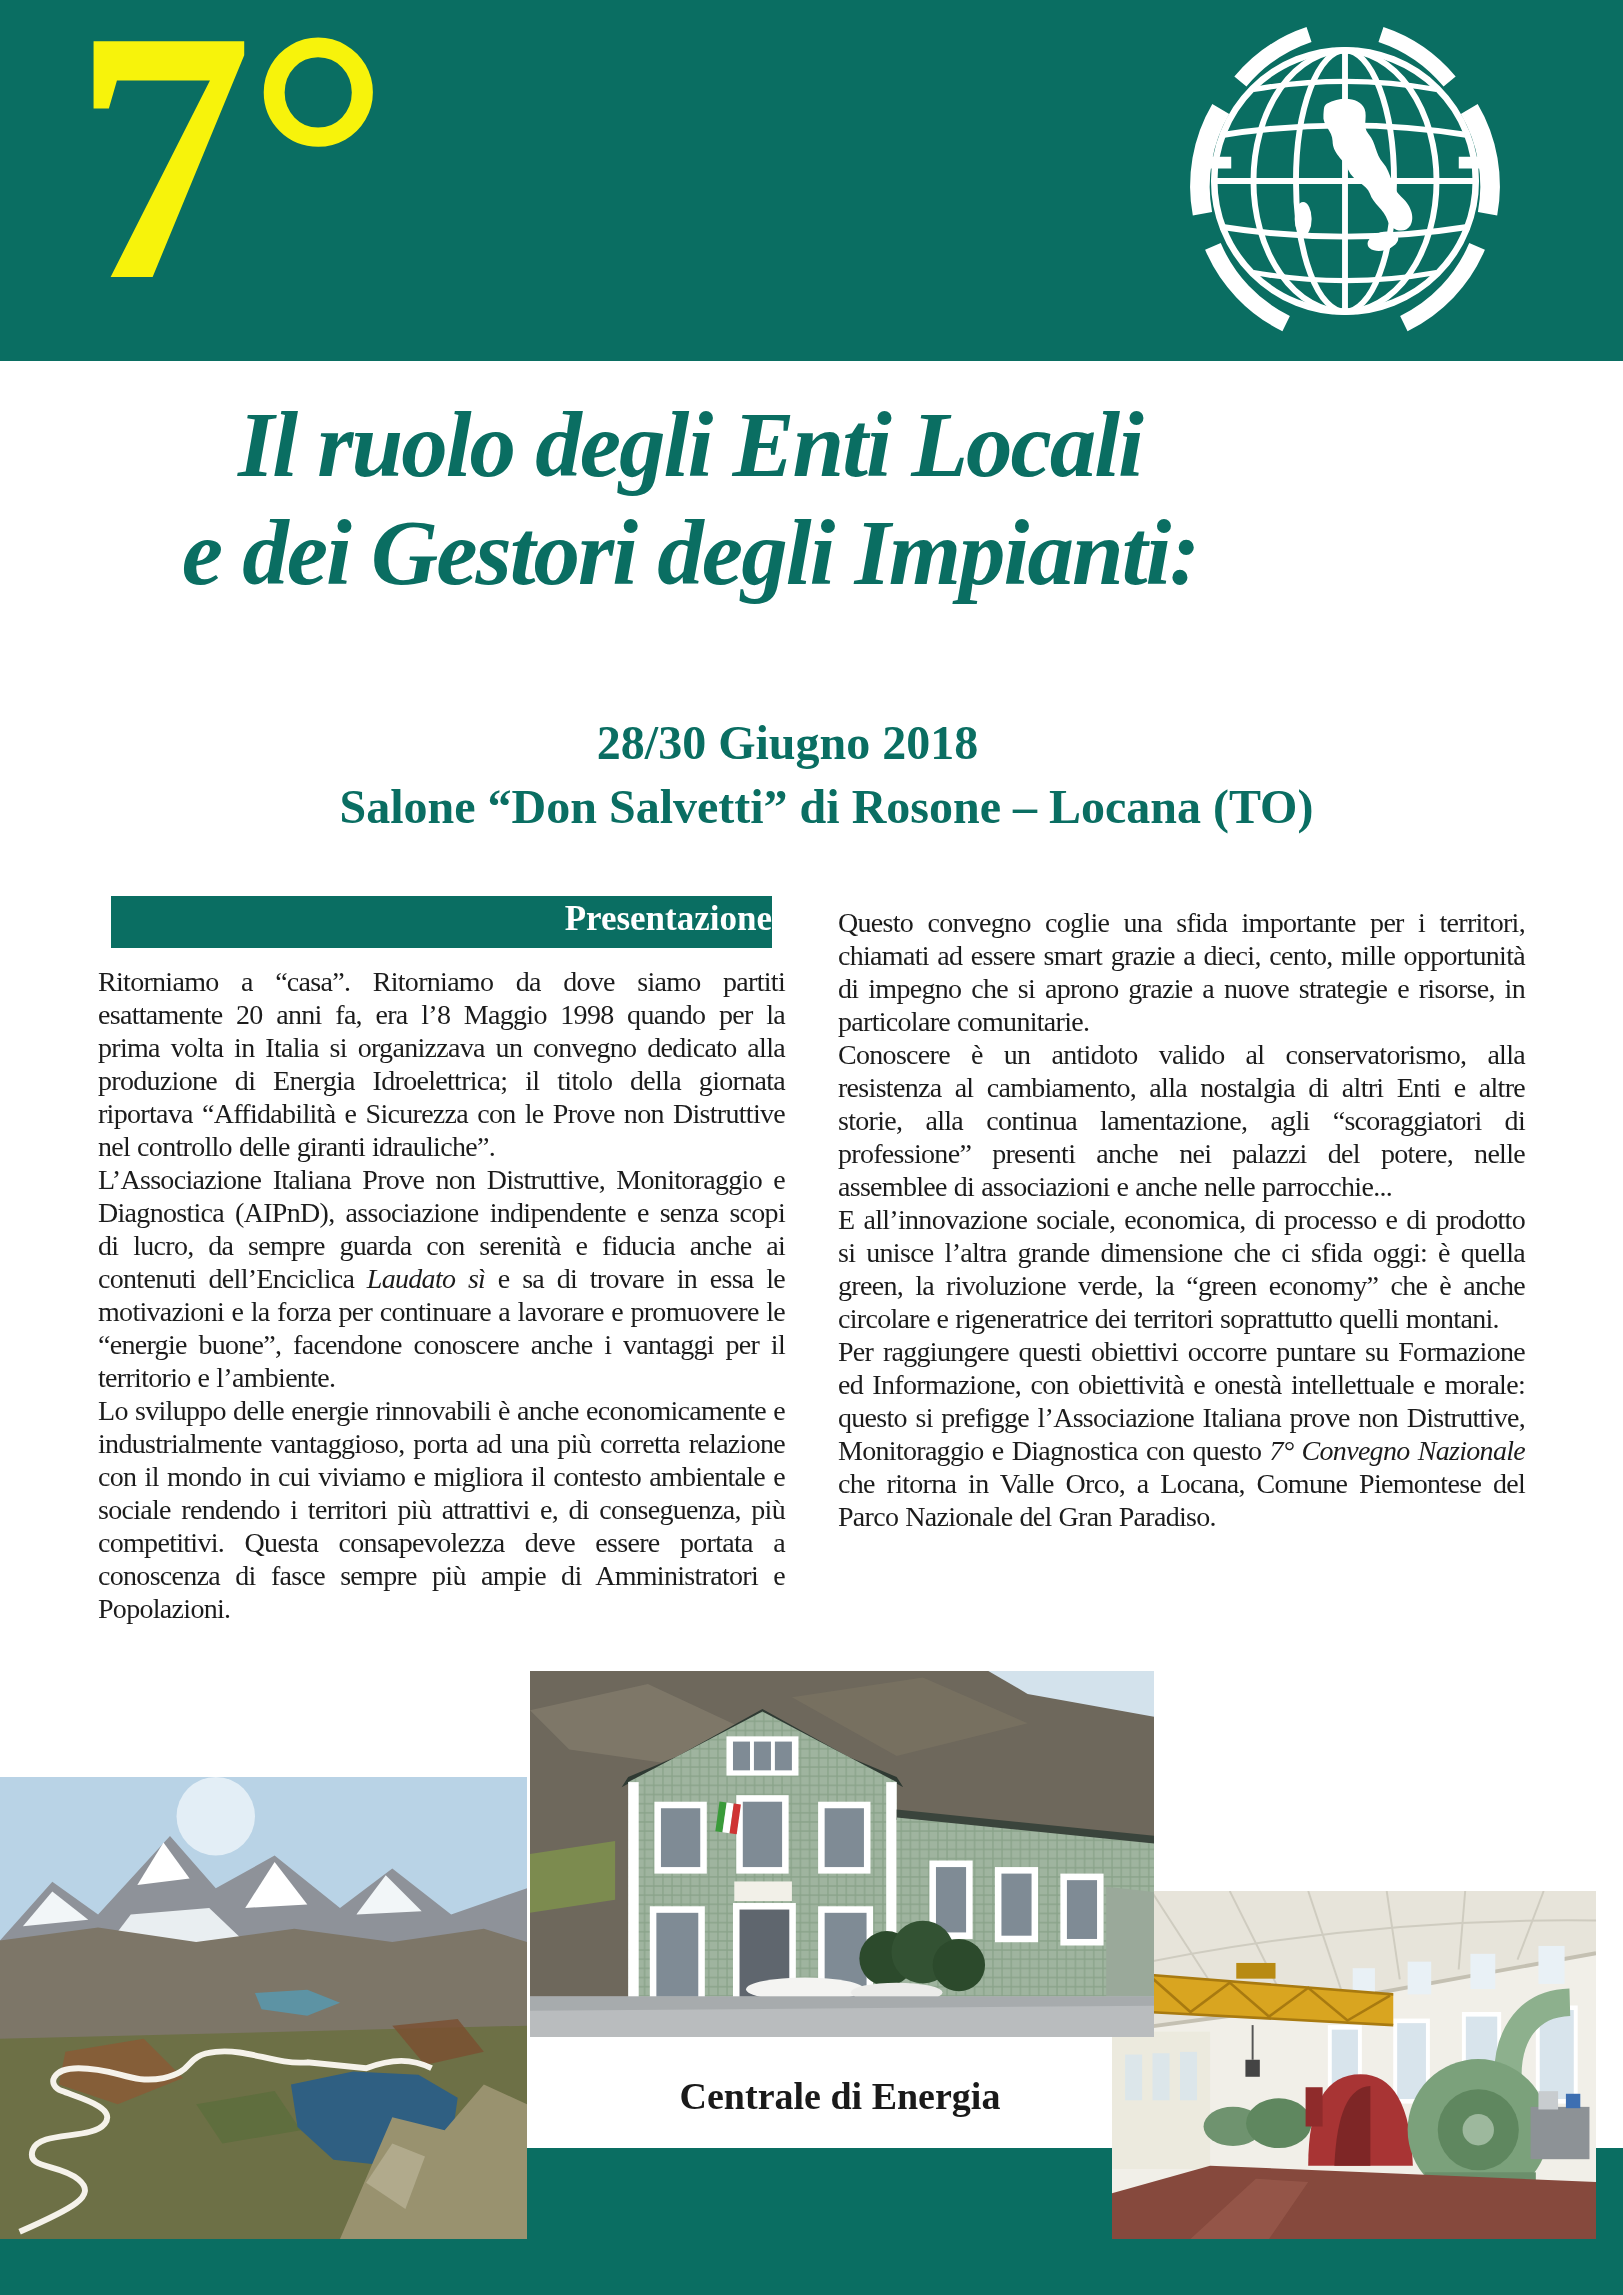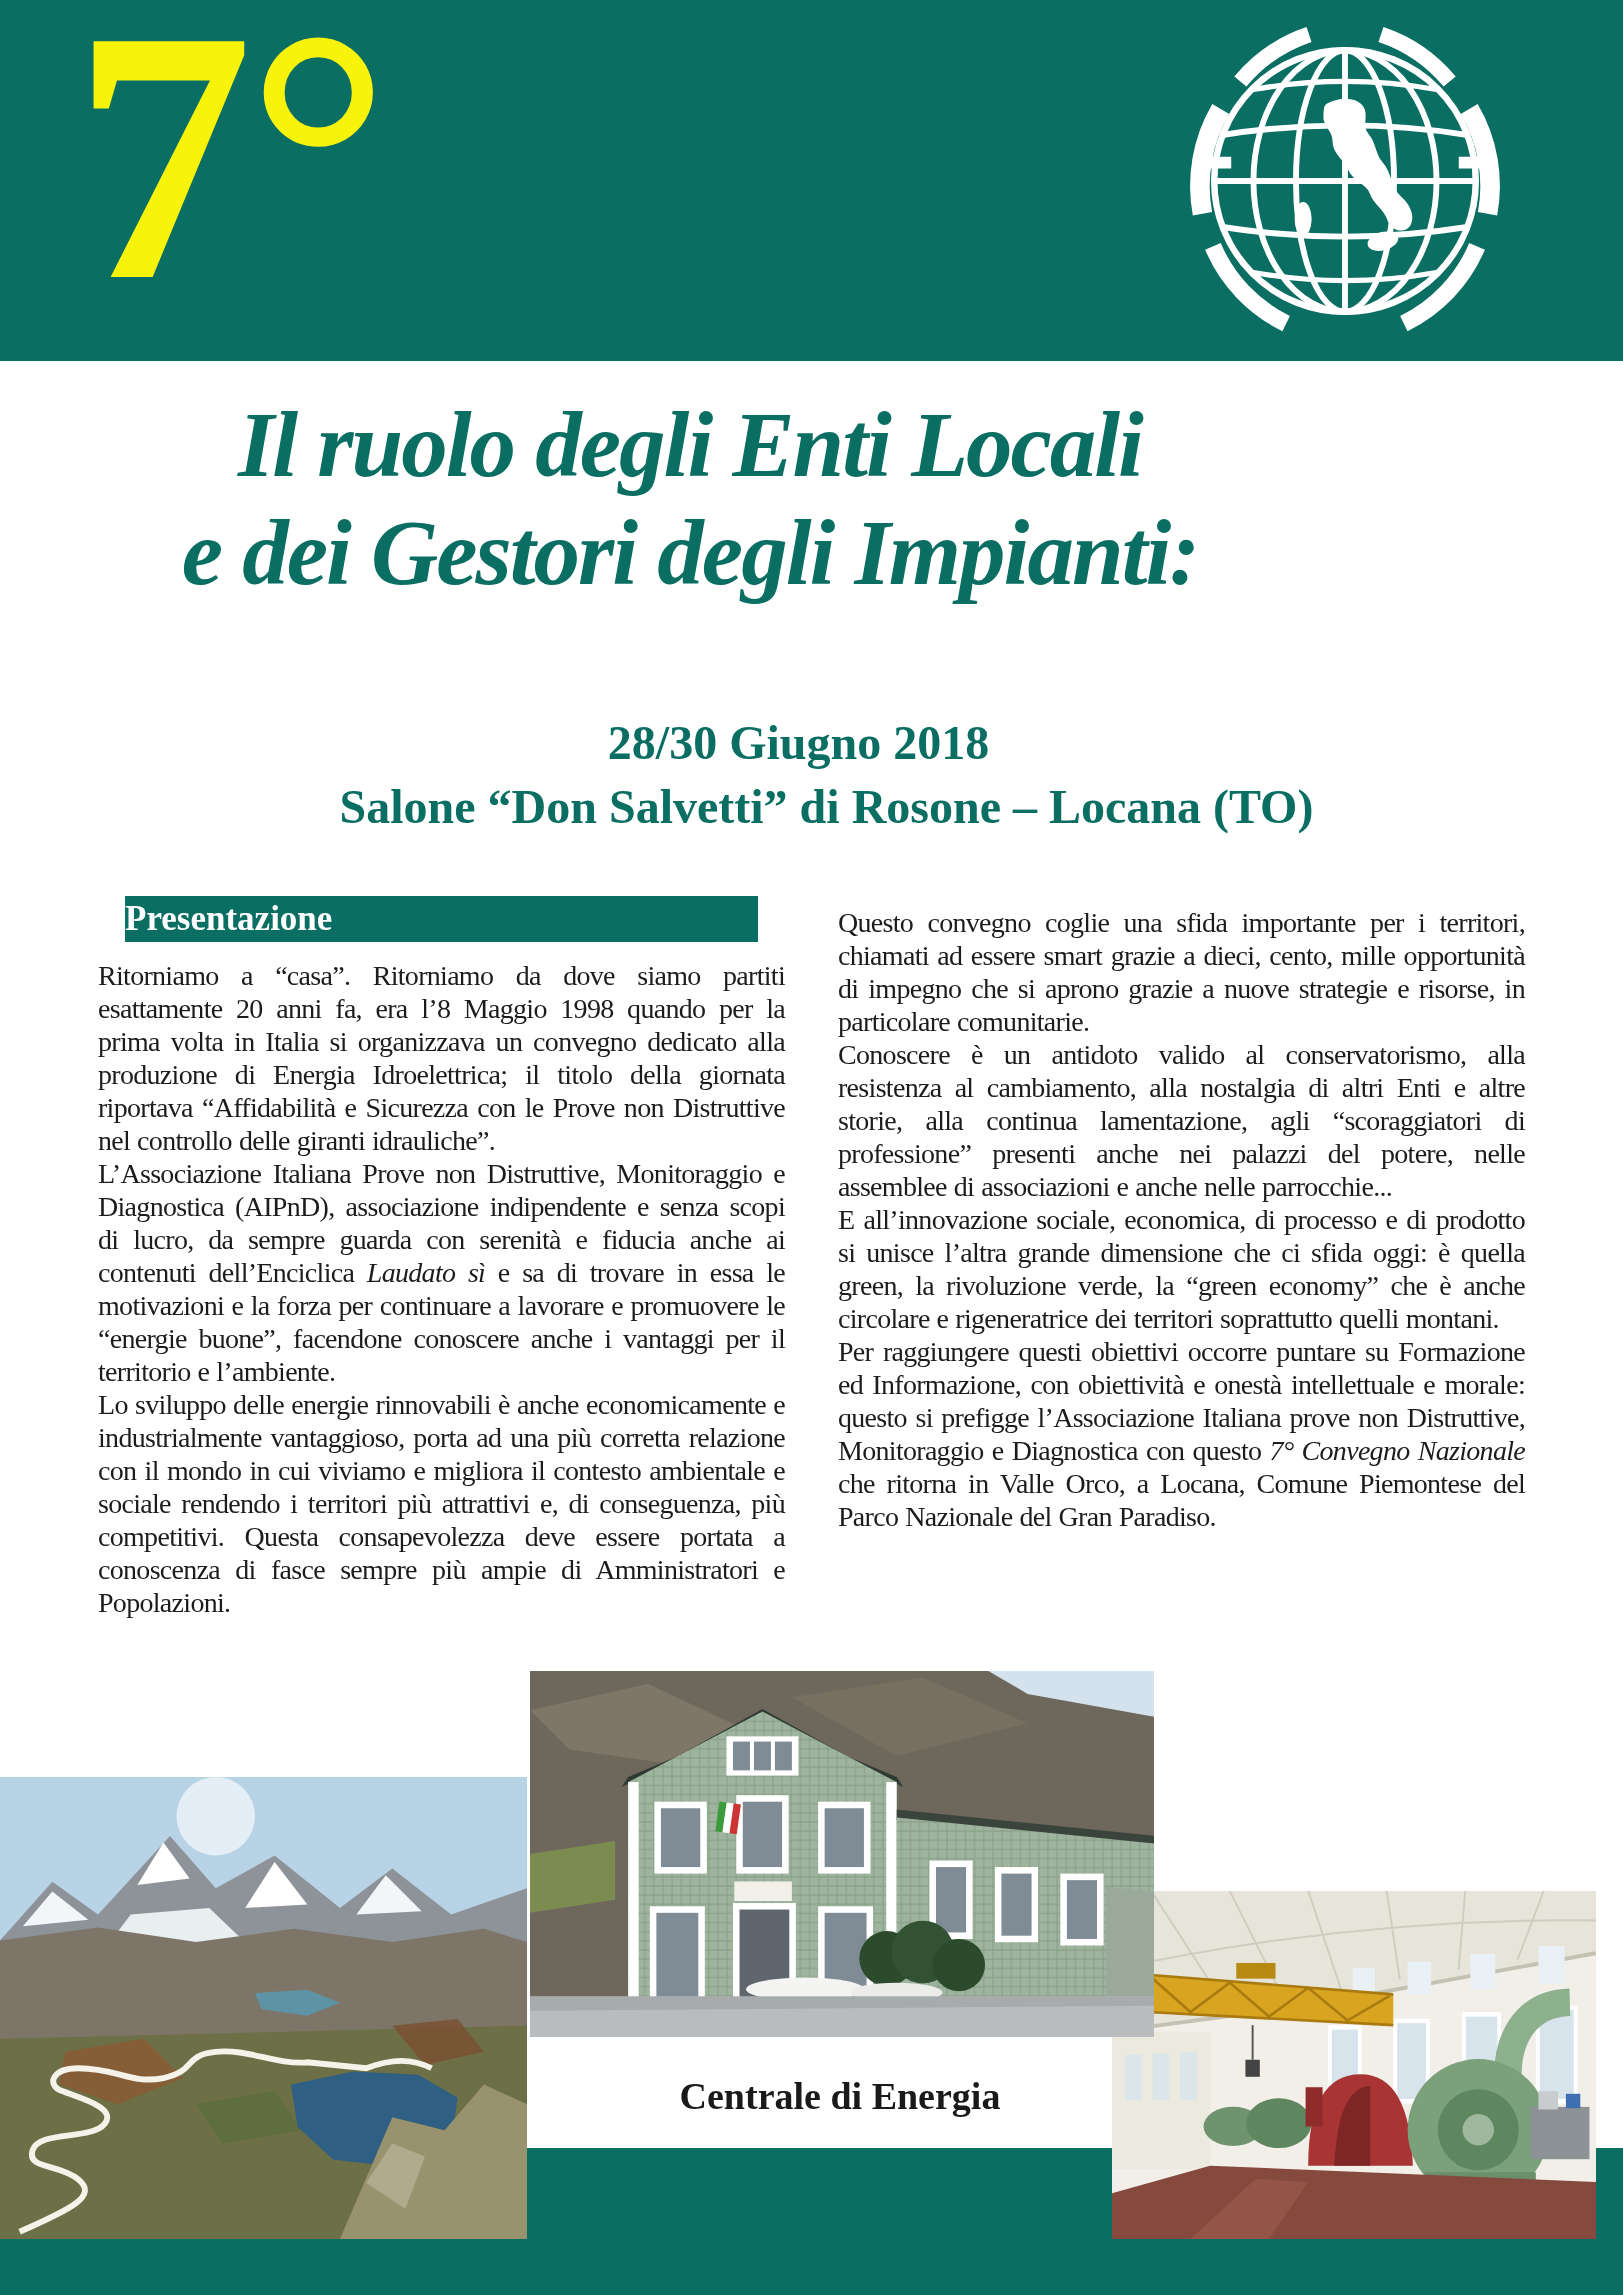--- a/index.html
+++ b/index.html
@@ -11,30 +11,30 @@
   .edition{position:absolute;left:73px;top:-23.6px;color:var(--yellow);
            font:700 360px/1 "Liberation Serif",serif;letter-spacing:-6.5px;}
   .head-title{position:absolute;left:420px;top:13px;color:var(--yellow);
               font:700 99px/109px "Liberation Serif",serif;letter-spacing:-1.3px;}
   .logo{position:absolute;left:1175px;top:10.5px;width:340px;height:340px;}
 
   
   .main-title{position:absolute;left:0;top:391px;width:1380px;text-align:center;
               color:var(--teal);font:italic 700 93px/108px "Liberation Serif",serif;letter-spacing:-2px;}
   .date-line{position:absolute;left:0;top:715px;width:1575px;text-align:center;
-             color:var(--teal);font:700 48px/55px "Liberation Serif",serif;margin-left:11px;}
+             color:var(--teal);font:700 48px/55px "Liberation Serif",serif;}
   .venue-line{position:absolute;left:15px;top:779px;width:1623px;text-align:center;
               color:var(--teal);font:700 48px/55px "Liberation Serif",serif;}
 
   
   .col{position:absolute;width:687px;}
   .col.left{left:98px;top:896px;}
   .col.right{left:838px;top:906px;}
-  .pres-box{width:633px;height:46px;margin:0 auto;background:var(--teal);
-            color:#ffffff;text-align:left;font:700 35px/46px "Liberation Serif",serif;}
+  .pres-box{width:633px;height:52px;margin:0 auto;background:var(--teal);
+            color:#ffffff;text-align:right;font:700 35px/46px "Liberation Serif",serif;padding-left:28px;}
   .paras{text-align:justify;color:#1c1c1c;font:400 28px/33px "Liberation Serif",serif;
          letter-spacing:-0.7px;word-spacing:0.7px;}
   .col.left .paras{margin-top:17px;}
   .paras p{margin:0;}
   .it{font-style:italic;}
 
   
   .bottom-bar{position:absolute;left:0;top:2148px;width:1623px;height:147px;background:var(--teal);z-index:1;}
   .photo{position:absolute;z-index:2;display:block;}
   .photo-mountain{left:0;top:1777px;width:527px;height:462px;}

